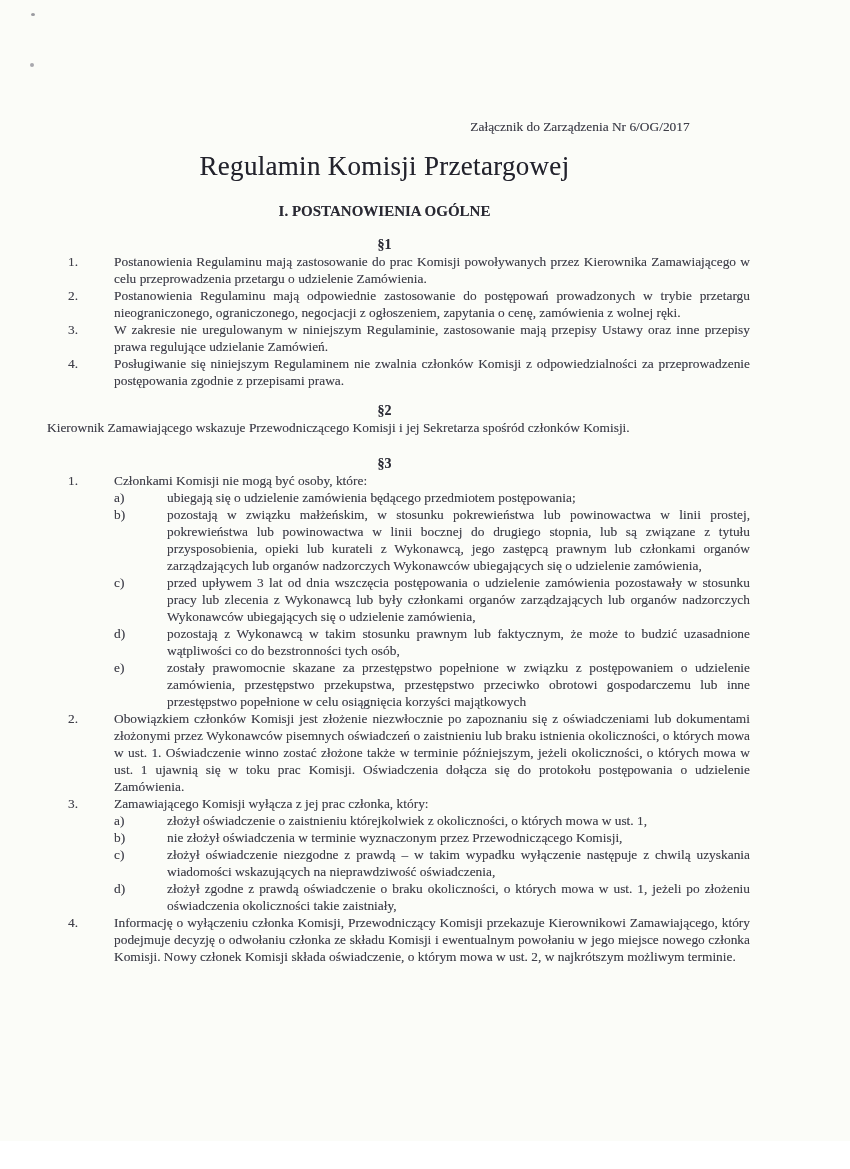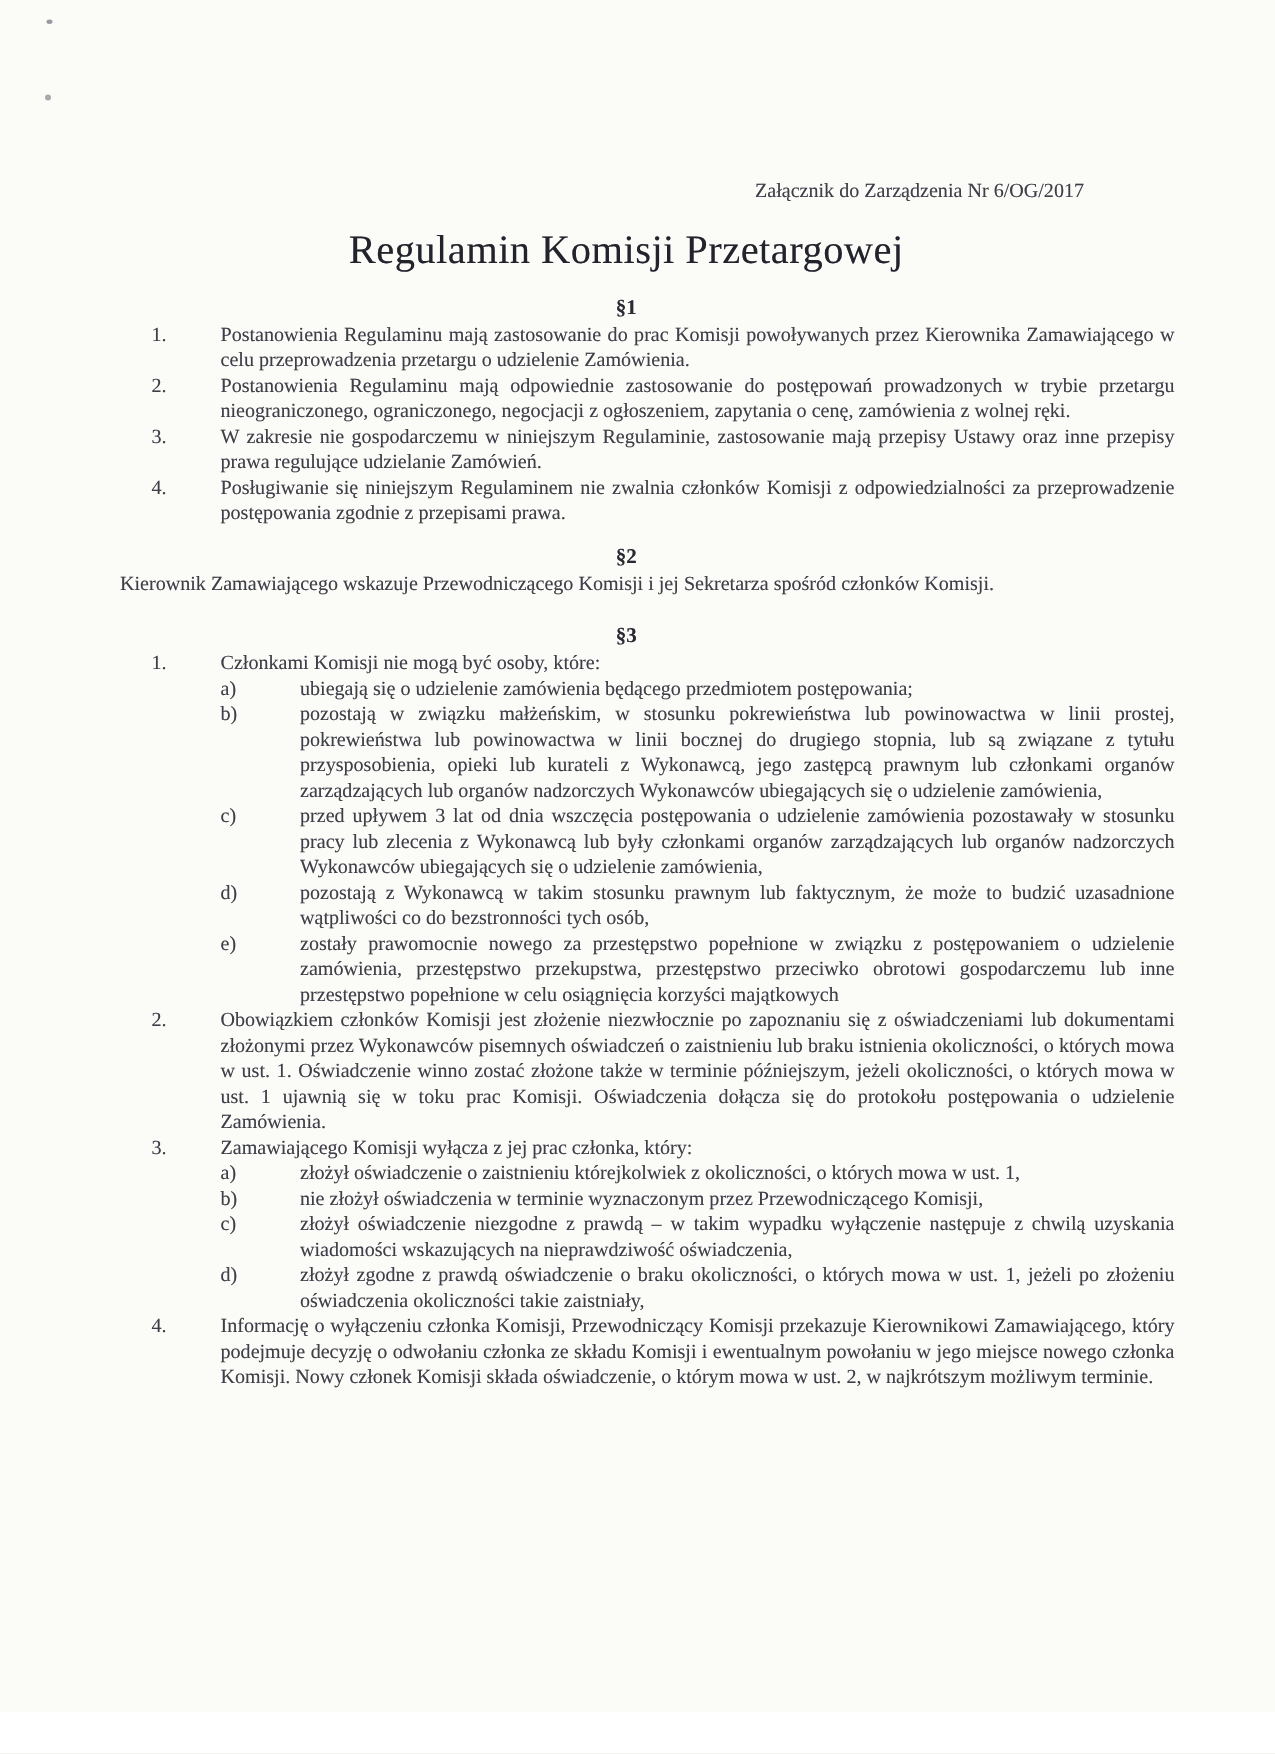--- a/index.html
+++ b/index.html
@@ -15,21 +15,21 @@
     text-shadow:0 0 0.4px rgba(70,70,95,0.45);
   }
   .bottom-strip { position:absolute; left:0; right:0; bottom:0; height:28px; background:#ffffff; }
   .speck { position:absolute; border-radius:50%; }
   .speck.s1 { left:31px; top:13px; width:4px; height:3px; background:#9a9aa0; }
   .speck.s2 { left:30px; top:63px; width:4px; height:4px; background:#a8a8ae; }
   .smudge { position:absolute; height:5px; border-radius:3px; background:#eceee6; }
   .smudge.m1 { left:297px; top:1143px; width:26px; }
   .smudge.m2 { left:468px; top:1144px; width:20px; }
 
-  .content { position:absolute; left:80px; top:0; width:703px; }
+  .content { position:absolute; left:47px; top:0; width:703px; }
 
   .doc-header {
     margin:118px 20px 0 auto;
     width:300px;
     text-align:center;
     font-size:13.5px;
     line-height:16px;
   }
   .doc-title {
     margin-top:16px;
@@ -84,35 +84,36 @@
   <div class="bottom-strip"></div>
 
   <div class="content">
 
     <div class="doc-header body-text">
       <div>Załącznik do Zarządzenia Nr 6/OG/2017</div>
     </div>
 
     <div class="doc-title">Regulamin Komisji Przetargowej</div>
 
+    <div class="chapter-heading ch1">I. POSTANOWIENIA OGÓLNE</div>
 
     <div class="par-mark pm1">§1</div>
 
     <div class="body-text">
       <div class="item">
         <span class="num">1.</span>
         <div class="itxt">Postanowienia Regulaminu mają zastosowanie do prac Komisji powoływanych przez Kierownika Zamawiającego w celu przeprowadzenia przetargu o udzielenie Zamówienia.</div>
       </div>
       <div class="item">
         <span class="num">2.</span>
         <div class="itxt">Postanowienia Regulaminu mają odpowiednie zastosowanie do postępowań prowadzonych w trybie przetargu nieograniczonego, ograniczonego, negocjacji z ogłoszeniem, zapytania o cenę, zamówienia z wolnej ręki.</div>
       </div>
       <div class="item">
         <span class="num">3.</span>
-        <div class="itxt">W zakresie nie gospodarczemu w niniejszym Regulaminie, zastosowanie mają przepisy Ustawy oraz inne przepisy prawa regulujące udzielanie Zamówień.</div>
+        <div class="itxt">W zakresie nie uregulowanym w niniejszym Regulaminie, zastosowanie mają przepisy Ustawy oraz inne przepisy prawa regulujące udzielanie Zamówień.</div>
       </div>
       <div class="item">
         <span class="num">4.</span>
         <div class="itxt">Posługiwanie się niniejszym Regulaminem nie zwalnia członków Komisji z odpowiedzialności za przeprowadzenie postępowania zgodnie z przepisami prawa.</div>
       </div>
     </div>
 
 
     <div class="par-mark pm2">§2</div>
     <div class="body-text plain-par">Kierownik Zamawiającego wskazuje Przewodniczącego Komisji i jej Sekretarza spośród członków Komisji.</div>
@@ -136,21 +137,21 @@
           <div class="sub">
             <span class="letter">c)</span>
             <div class="stxt">przed upływem 3 lat od dnia wszczęcia postępowania o udzielenie zamówienia pozostawały w stosunku pracy lub zlecenia z Wykonawcą lub były członkami organów zarządzających lub organów nadzorczych Wykonawców ubiegających się o udzielenie zamówienia,</div>
           </div>
           <div class="sub">
             <span class="letter">d)</span>
             <div class="stxt">pozostają z Wykonawcą w takim stosunku prawnym lub faktycznym, że może to budzić uzasadnione wątpliwości co do bezstronności tych osób,</div>
           </div>
           <div class="sub">
             <span class="letter">e)</span>
-            <div class="stxt">zostały prawomocnie nowego za przestępstwo popełnione w związku z postępowaniem o udzielenie zamówienia, przestępstwo przekupstwa, przestępstwo przeciwko obrotowi gospodarczemu lub inne przestępstwo popełnione w celu osiągnięcia korzyści majątkowych</div>
+            <div class="stxt">zostały prawomocnie skazane za przestępstwo popełnione w związku z postępowaniem o udzielenie zamówienia, przestępstwo przekupstwa, przestępstwo przeciwko obrotowi gospodarczemu lub inne przestępstwo popełnione w celu osiągnięcia korzyści majątkowych</div>
           </div>
         </div>
       </div>
 
       <div class="item">
         <span class="num">2.</span>
         <div class="itxt">Obowiązkiem członków Komisji jest złożenie niezwłocznie po zapoznaniu się z oświadczeniami lub dokumentami złożonymi przez Wykonawców pisemnych oświadczeń o zaistnieniu lub braku istnienia okoliczności, o których mowa w ust. 1. Oświadczenie winno zostać złożone także w terminie późniejszym, jeżeli okoliczności, o których mowa w ust. 1 ujawnią się w toku prac Komisji. Oświadczenia dołącza się do protokołu postępowania o udzielenie Zamówienia.</div>
       </div>
 
       <div class="item">

